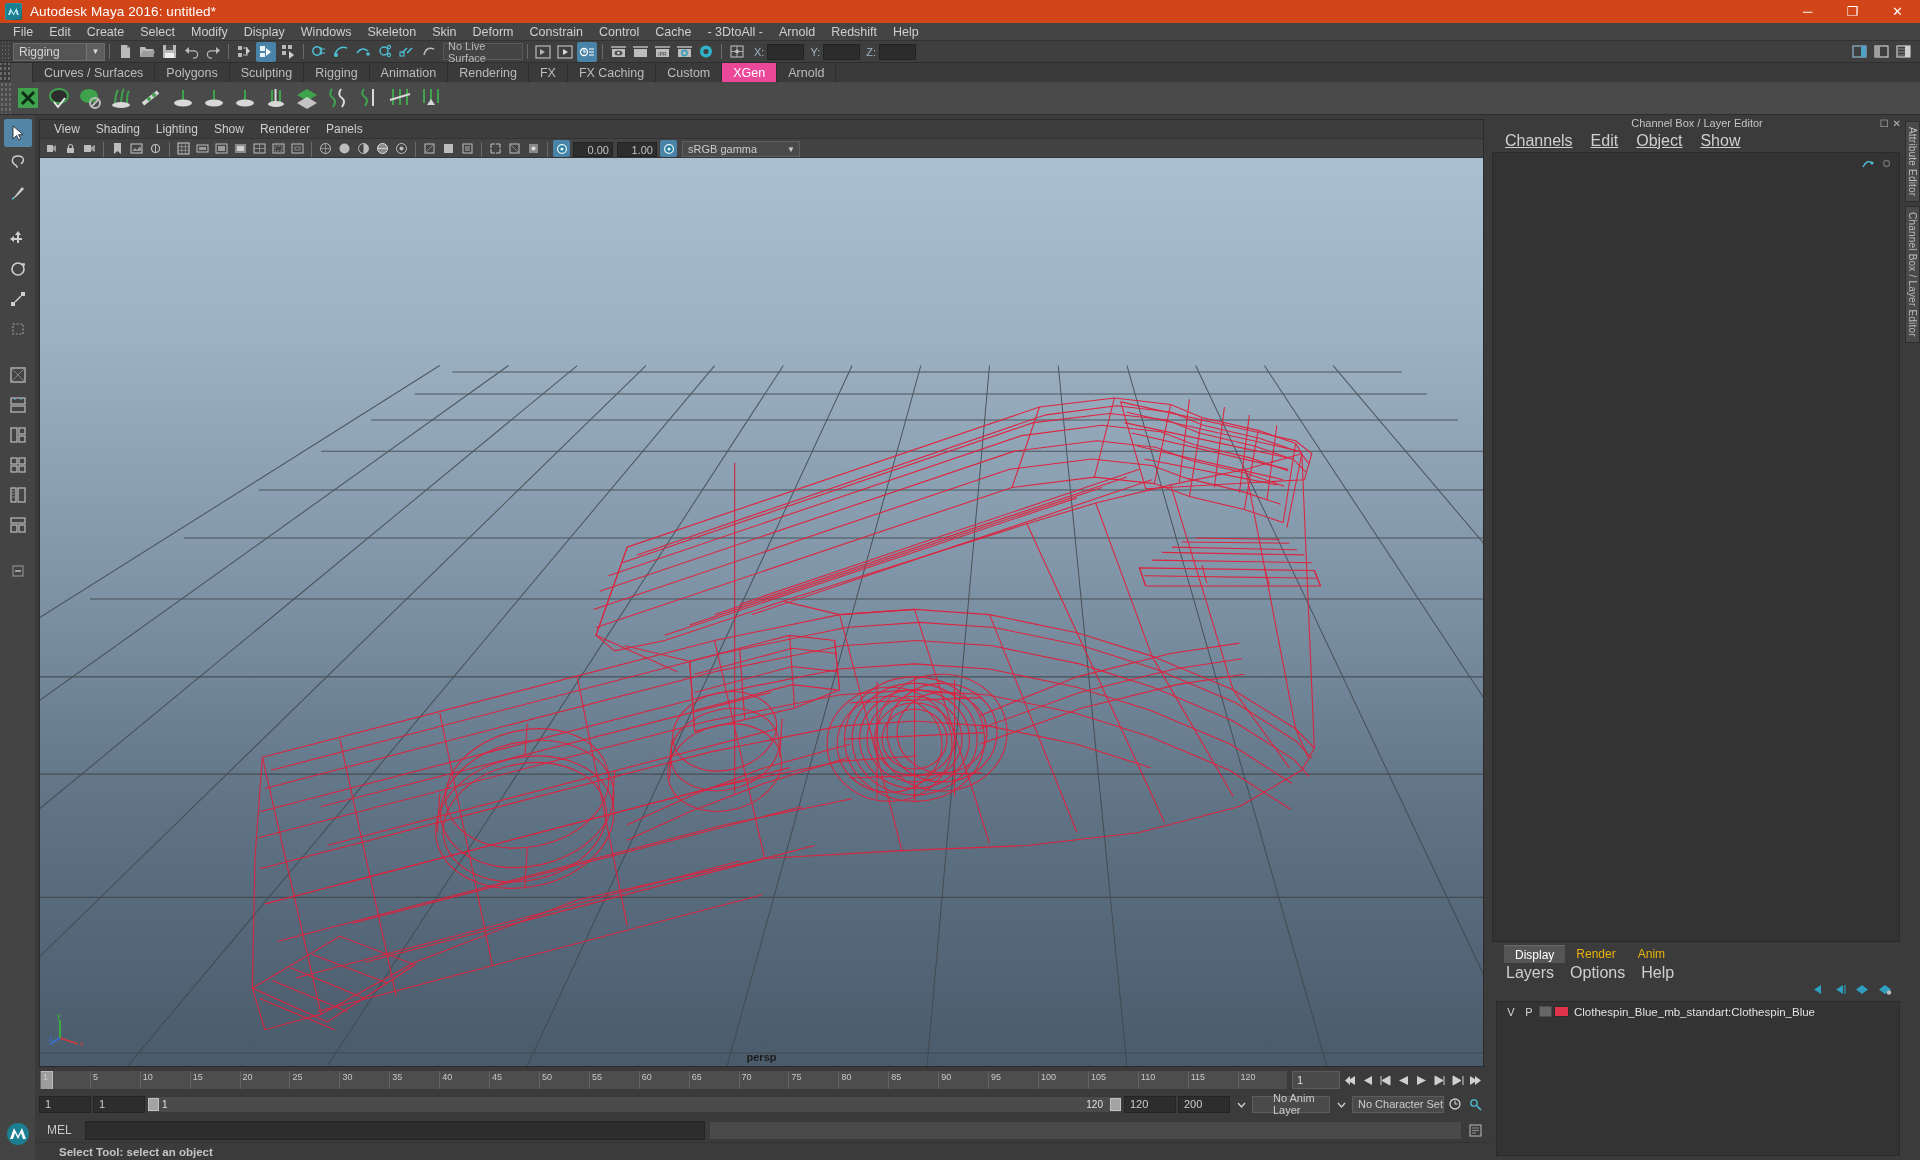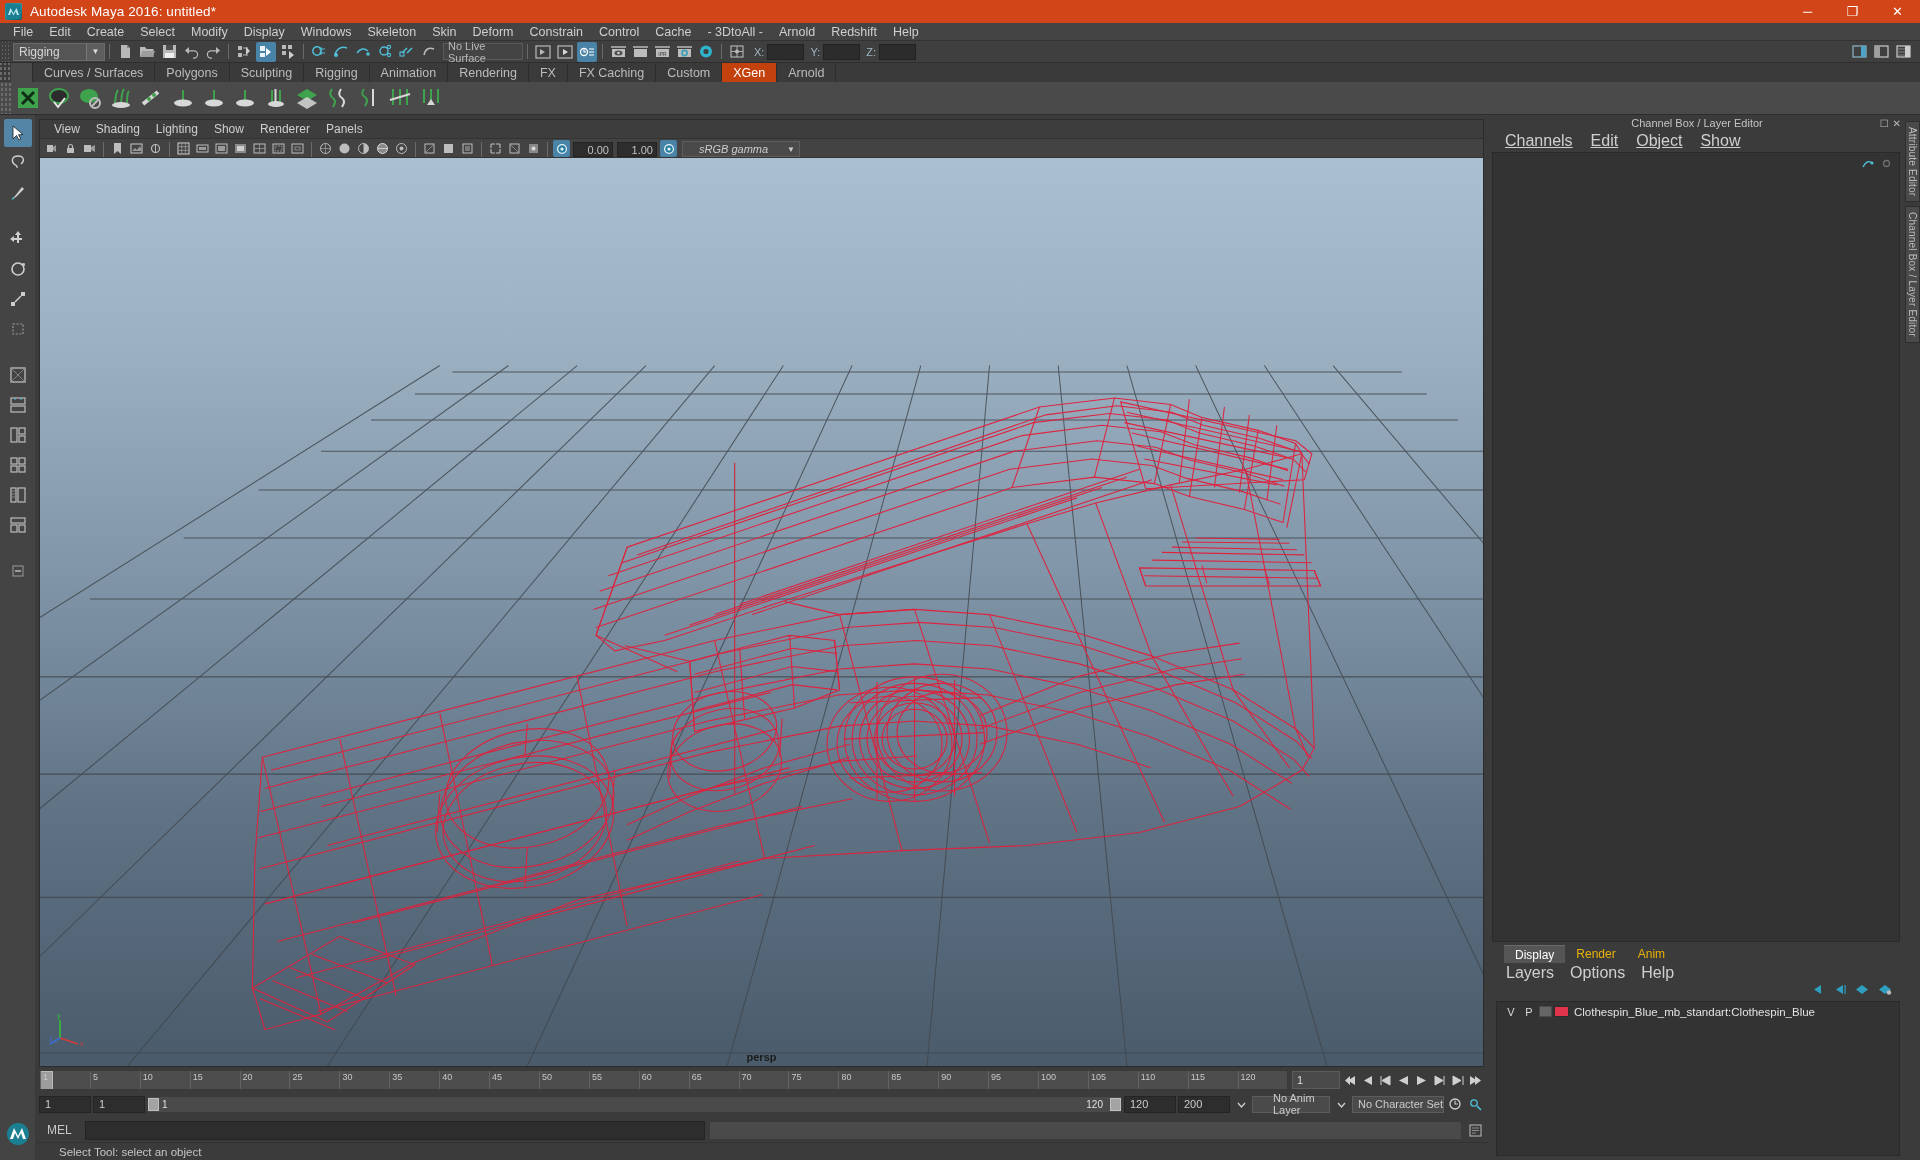--- a/index.html
+++ b/index.html
@@ -82,21 +82,21 @@
   }
   .shelf-grip{
     width:11px;background-image:radial-gradient(#6b6b6b 1px, transparent 1px);
     background-size:4px 5px;background-position:3px 3px;flex:0 0 11px;
   }
   .shelf-lead{ width:22px;background:#4a4a4a;border-right:1px solid #2d2d2d;flex:0 0 22px;}
   .stab{
     padding:0 11px;display:flex;align-items:center;font-size:12.5px;color:#bcbcbc;
     background:#3a3a3a;border-right:1px solid #2d2d2d;white-space:nowrap;
   }
-  .stab.active{ background:#c2410c;color:#fff; }
+  .stab.active{ background:#ec4899;color:#fff; }
   .shelf-rest{ flex:1;background:#3a3a3a; }
 
   
   .shelf-row{
     height:33px;flex:0 0 33px;background:#4a4a4a;display:flex;align-items:center;
     border-bottom:1px solid #2d2d2d;
   }
   .shelf-row-grip{
     width:12px;height:31px;flex:0 0 12px;
     background-image:radial-gradient(#6b6b6b 1px, transparent 1px);
@@ -141,22 +141,22 @@
     justify-content:center;margin:0 1px;
   }
   .vpi.on{ background:#4a83a8;border-radius:2px;}
   .vp-num{
     width:40px;height:15px;background:#2d2d2d;border:1px solid #242424;
     font-size:11px;color:#c0c0c0;display:flex;align-items:center;justify-content:flex-end;
     padding-right:3px;margin:0 2px;
   }
   .gamma-combo{
     width:118px;height:16px;background:#4a4a4a;border:1px solid #5e5e5e;
-    display:flex;align-items:center;font-size:11px;color:#ccc;padding-left:16px;
-    position:relative;margin-left:4px;font-style:italic;
+    display:flex;align-items:center;font-size:11px;color:#ccc;padding-left:5px;
+    position:relative;margin-left:4px;
   }
   .gamma-combo .arrow{
     position:absolute;right:1px;top:1px;width:14px;height:12px;
     display:flex;align-items:center;justify-content:center;font-size:8px;
   }
   .viewport{
     flex:1;min-height:0;position:relative;overflow:hidden;
     background:linear-gradient(180deg,#a8bece 0%, #9db3c4 18%, #8399ab 42%, #5f7385 72%, #4a5b6b 100%);
   }
   .persp-label{
@@ -227,21 +227,21 @@
   .cmd-input{
     width:620px;height:19px;background:#2d2d2d;border:1px solid #242424;
   }
   .cmd-output{
     flex:1;height:19px;background:#4a4a4a;border:1px solid #3a3a3a;
   }
 
   
   .statusbar{
     height:18px;flex:0 0 18px;background:#3b3b3b;display:flex;align-items:center;
-    font-size:11.5px;color:#c5c5c5;padding-left:24px;border-top:1px solid #333;
+    font-size:11.5px;color:#c5c5c5;padding-left:24px;border-top:1px solid #333;font-weight:bold;
   }
 
   
   .right-col{ width:430px;flex:0 0 430px;display:flex;min-width:0; }
   .cb-panel{ flex:1;display:flex;flex-direction:column;min-width:0;background:#3b3b3b; }
   .cb-title{
     height:16px;flex:0 0 16px;display:flex;align-items:center;justify-content:center;
     font-size:11px;color:#c4c4c4;position:relative;background:#3b3b3b;
   }
   .cb-title .btns{ position:absolute;right:3px;display:flex;gap:4px;font-size:10px;color:#bbb;}

